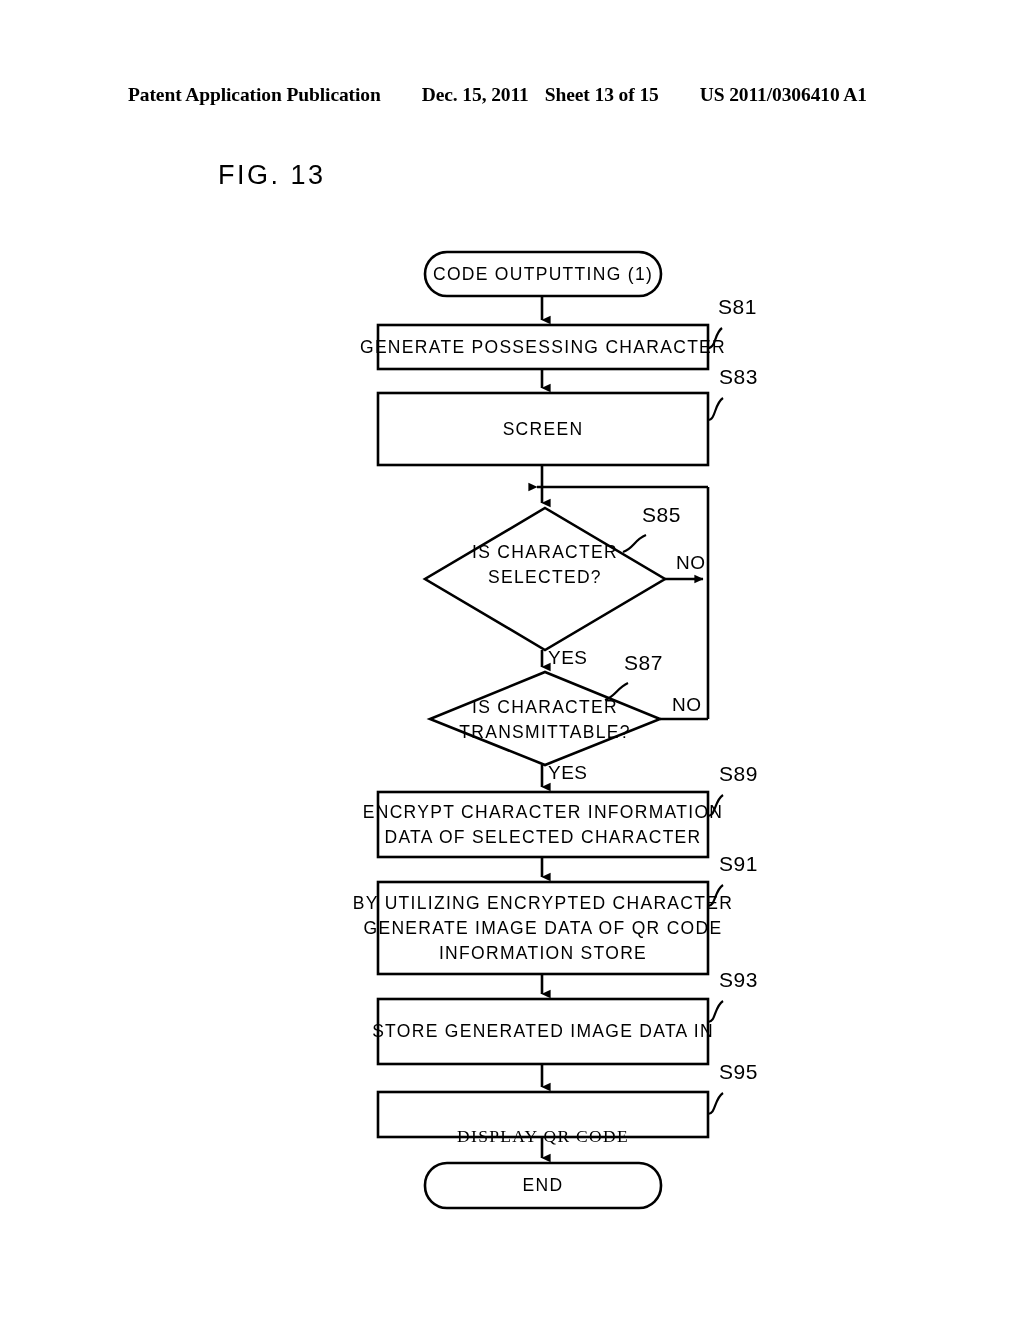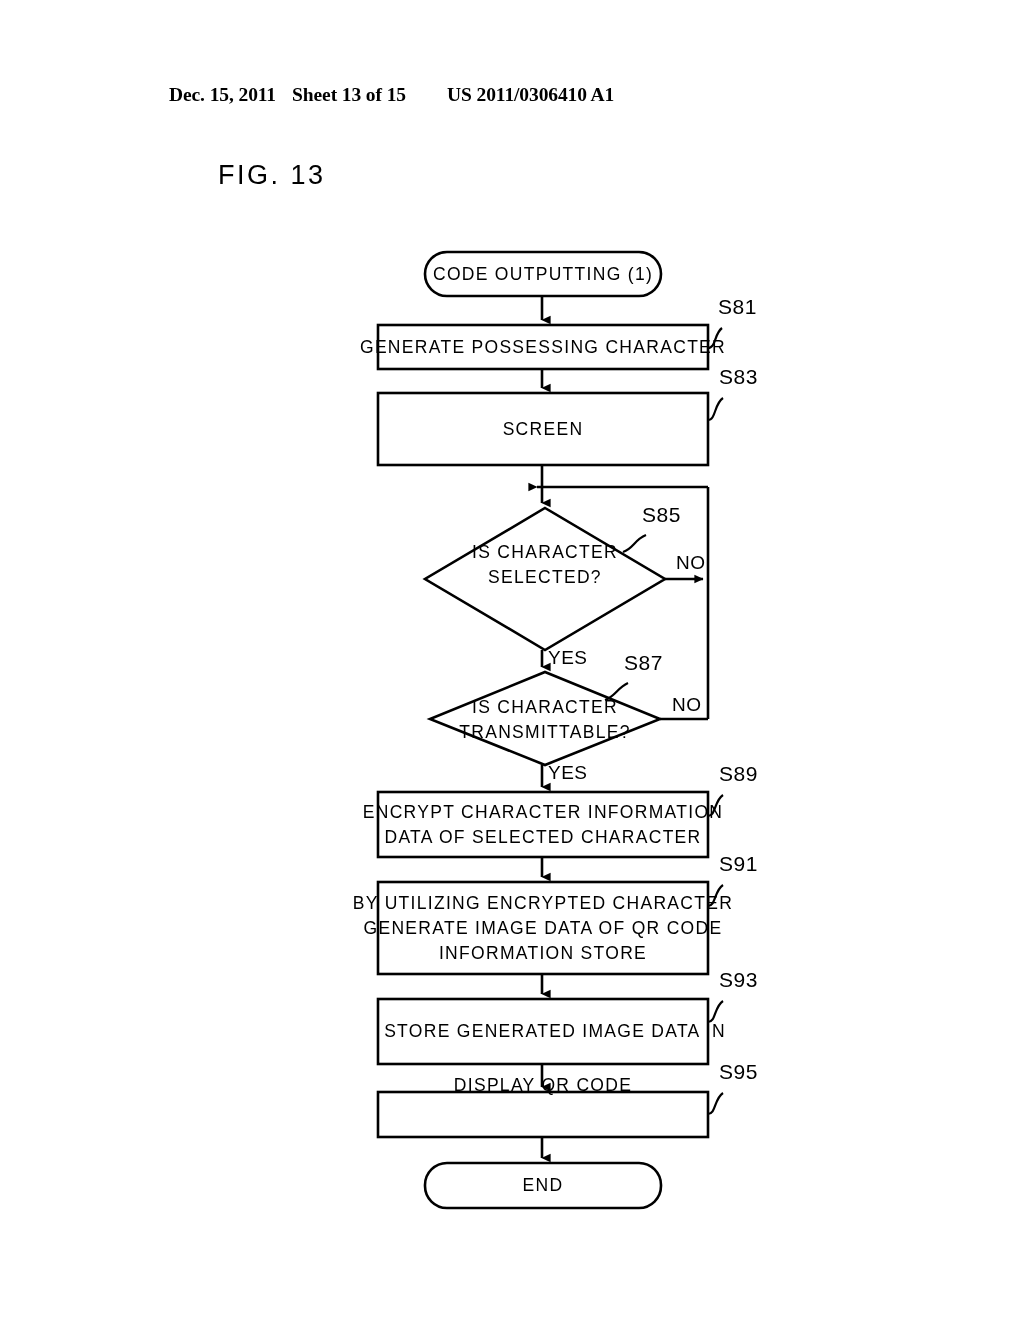--- a/index.html
+++ b/index.html
@@ -87,20 +87,21 @@
     font-family: "Liberation Sans", sans-serif;
     font-size: 19px;
     letter-spacing: 0.5px;
     white-space: nowrap;
   }
 </style>
 </head>
 <body>
 
 <div id="page-header">
+  <span class="hdr-pub">Patent Application Publication</span>
   <span class="hdr-date">Dec. 15, 2011</span>
   <span class="hdr-sheet">Sheet 13 of 15</span>
   <span class="hdr-num">US 2011/0306410 A1</span>
 </div>
 
 <div id="fig-label">FIG. 13</div>
 
 <svg id="flowchart" viewBox="0 0 1024 1320" xmlns="http://www.w3.org/2000/svg">
   <defs>
     <marker id="arrowDown" markerWidth="11" markerHeight="11" refX="5.5" refY="9.2" orient="auto" markerUnits="userSpaceOnUse">
@@ -191,25 +192,25 @@
   <span class="ln">ENCRYPT CHARACTER INFORMATION</span>
   <span class="ln">DATA OF SELECTED CHARACTER</span>
 </div>
 
 <div class="node-text" style="left:378px; top:882px; width:330px; height:92px;">
   <span class="ln">BY UTILIZING ENCRYPTED CHARACTER</span>
   <span class="ln">GENERATE IMAGE DATA OF QR CODE</span>
   <span class="ln">INFORMATION STORE</span>
 </div>
 
-<div class="node-text" style="left:390px; top:999px; width:330px; height:65px;">
+<div class="node-text" style="left:378px; top:999px; width:330px; height:65px;">
   <span class="ln">STORE GENERATED IMAGE DATA IN</span>
 </div>
 
-<div class="node-text" style="left:378px; top:1057px; width:330px; height:57px;">
+<div class="node-text" style="left:378px; top:1108px; width:330px; height:57px;font-family:Liberation Serif, serif;">
   <span class="ln">DISPLAY QR CODE</span>
 </div>
 
 <div class="node-text" style="left:425px; top:1163px; width:236px; height:45px;">
   <span class="ln">END</span>
 </div>
 
 <div class="step-label" style="left:718px; top:295px;">S81</div>
 <div class="step-label" style="left:719px; top:365px;">S83</div>
 <div class="step-label" style="left:642px; top:503px;">S85</div>

